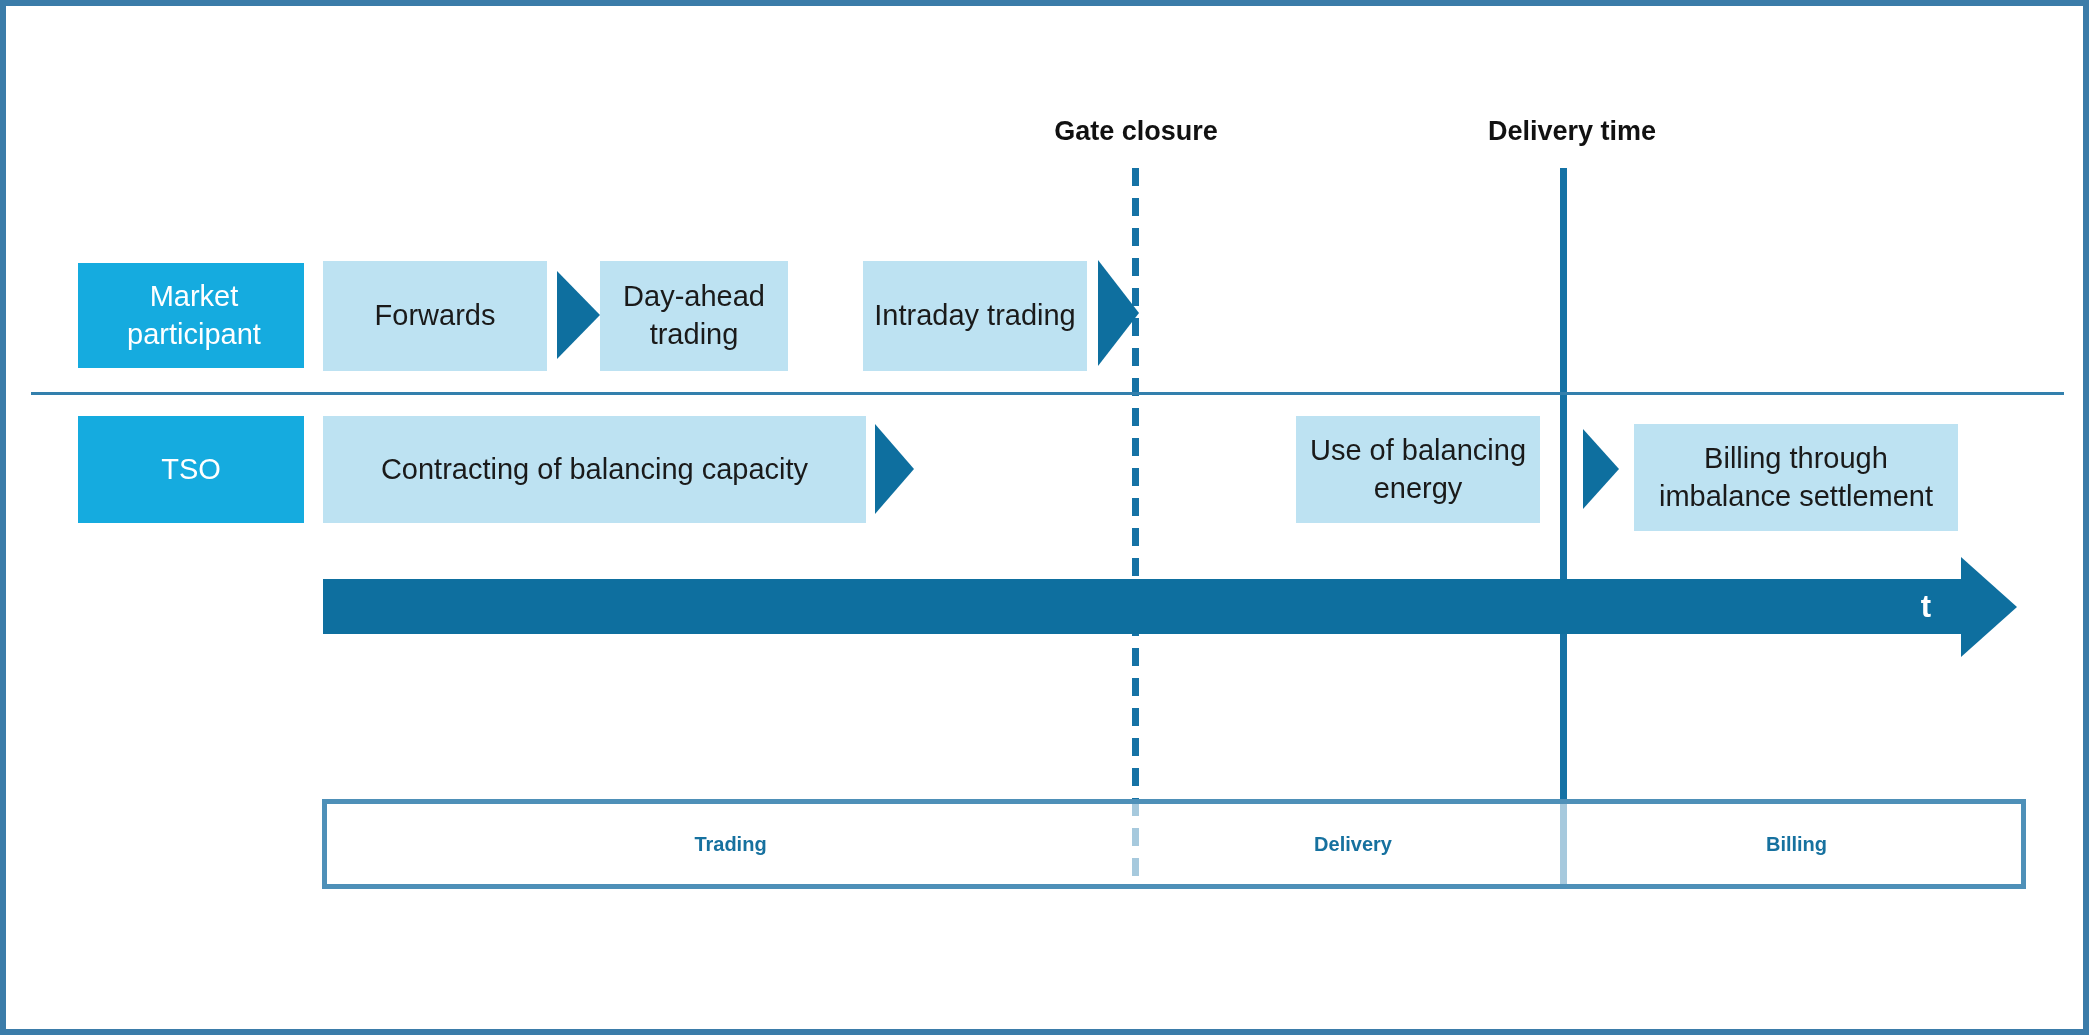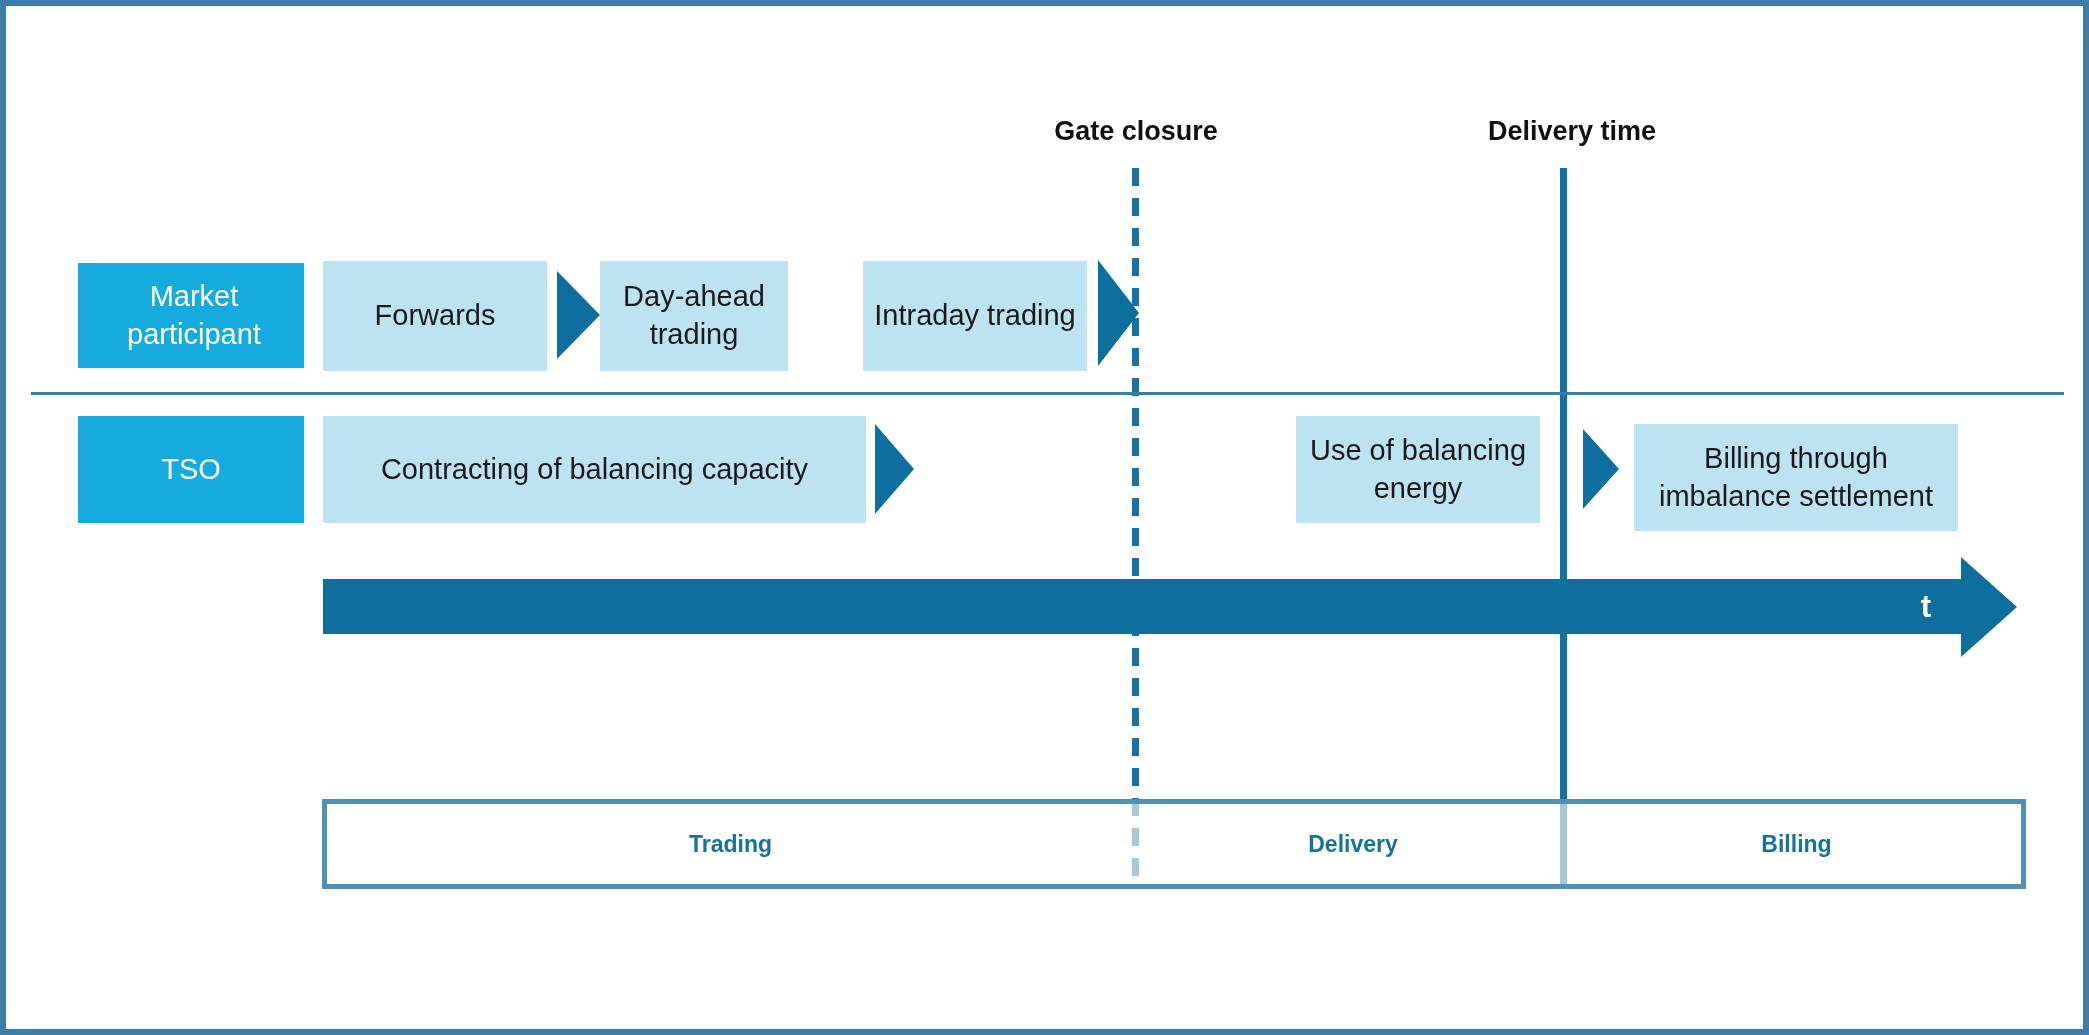--- a/index.html
+++ b/index.html
@@ -62,21 +62,21 @@
     display:flex;align-items:center;justify-content:center;
     color:#ffffff;font-size:31px;font-weight:bold;}
   .band{
     position:absolute;left:316px;top:793px;width:1704px;height:90px;
     box-sizing:border-box;border:5px solid var(--band-border-blue,#4E90B8);
     background:rgba(255,255,255,0.62);z-index:2;
   }
   .phase{
     position:absolute;top:793px;height:90px;z-index:3;
     display:flex;align-items:center;justify-content:center;
-    font-size:23px;font-weight:bold;color:var(--phase-text-blue,#16719F);
+    font-size:20px;font-weight:bold;color:var(--phase-text-blue,#16719F);
   }
   .phase.p1{left:316px;width:817px;}
   .phase.p2{left:1133px;width:428px;}
   .phase.p3{left:1561px;width:459px;border-radius:30px;}
   .source{position:absolute;left:8px;top:994px;font-size:24px;color:#111;white-space:nowrap;}
 </style>
 </head>
 <body>
 
 <div class="canvas">

